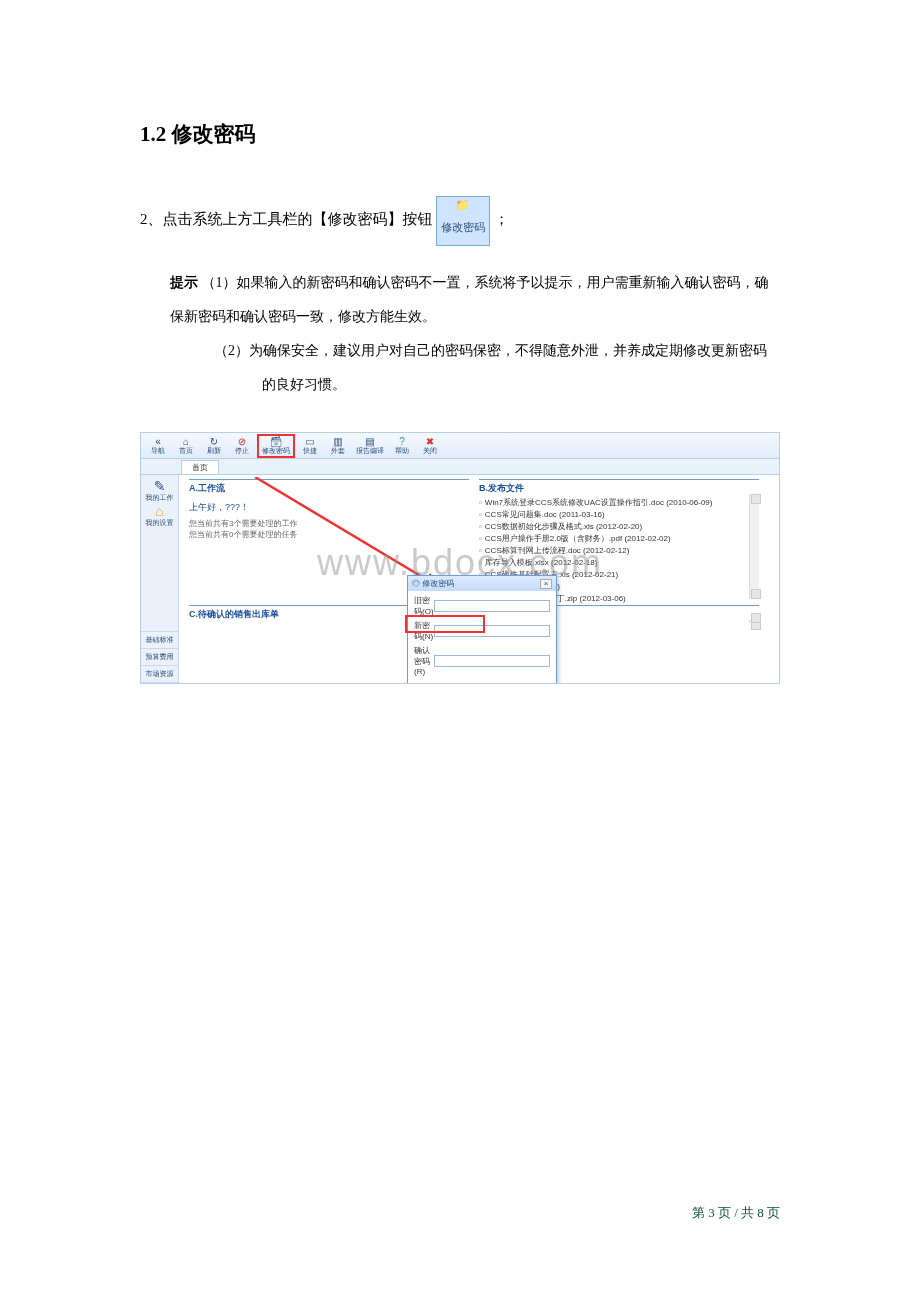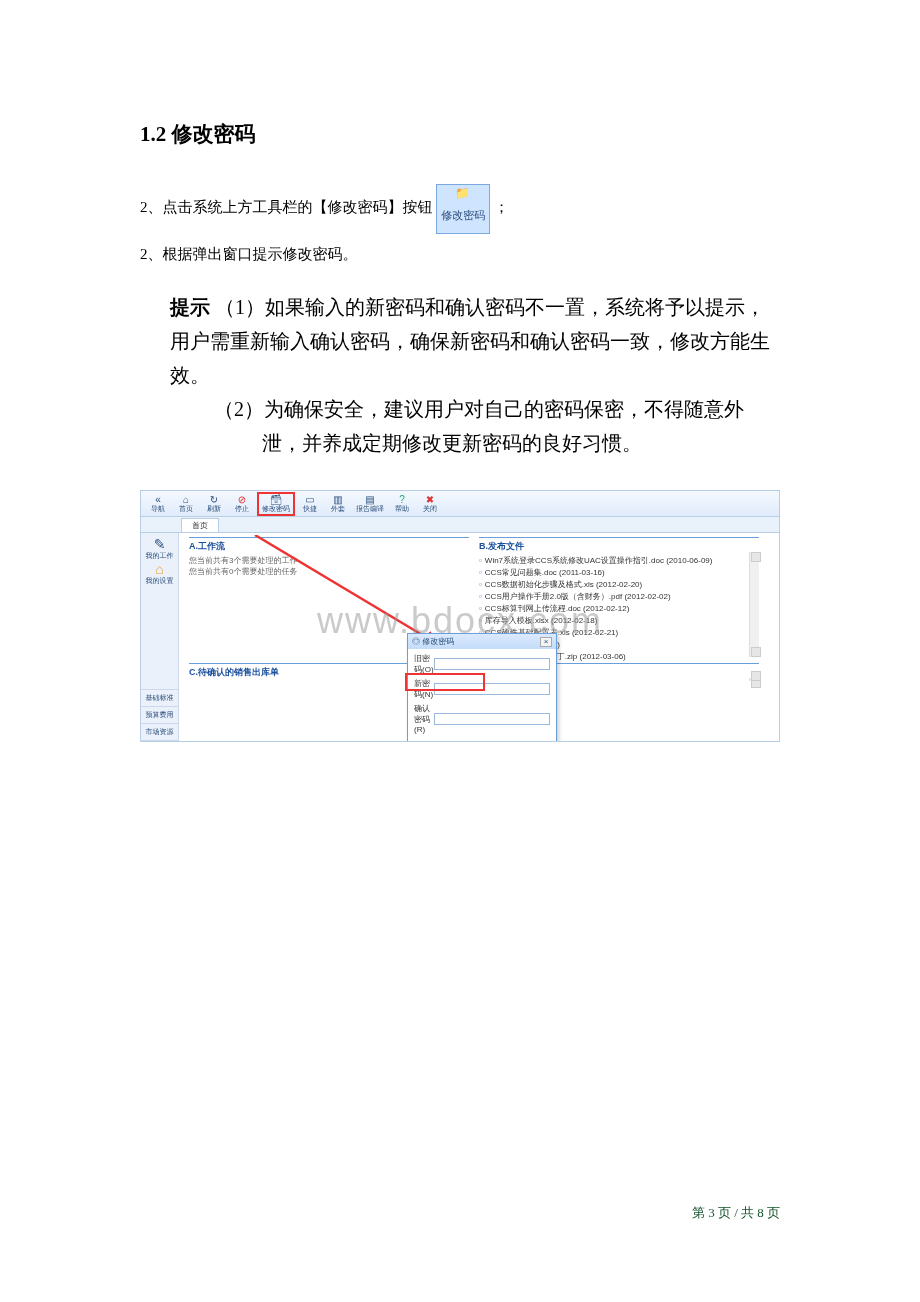--- a/index.html
+++ b/index.html
@@ -11,21 +11,21 @@
     position: relative;
     color: #000;
   }
   .page {
     padding: 120px 140px 0 140px;
   }
   h2 {
     font-family: "SimSun", serif;
     font-size: 21px;
     font-weight: bold;
-    margin-bottom: 36px;
+    margin-bottom: 48px;
   }
   .para {
     font-size: 15px;
     line-height: 32px;
     margin-bottom: 4px;
   }
   .inline-btn {
     display: inline-block;
     vertical-align: middle;
     background: #cfe4ff;
@@ -36,21 +36,21 @@
     position: relative;
   }
   .inline-btn .icon-box {
     display: block;
     text-align: center;
     font-size: 12px;
     line-height: 12px;
   }
   .tip-block {
     margin-top: 20px;
-    font-size: 20px;
+    font-size: 14px;
     line-height: 34px;
     padding-left: 30px;
   }
   .tip-label { font-weight: bold; }
   .tip-item { padding-left: 92px; text-indent: -48px; }
   .tip-item.first { text-indent: 0; padding-left: 0; }
 
   
   .shot {
     margin: 30px 0 0 0;
@@ -262,21 +262,20 @@
 
   <p class="para">
     <span>2、点击系统上方工具栏的【修改密码】按钮</span>
     <span class="inline-btn">
       <span class="icon-box">📁</span>
       <span>修改密码</span>
     </span>
     <span>；</span>
   </p>
 
-  <p class="para">2、根据弹出窗口提示修改密码。</p>
 
   <div class="tip-block">
     <p class="tip-item first">
       <span class="tip-label">提示</span>
       <span>（1）如果输入的新密码和确认密码不一置，系统将予以提示，用户需重新输入确认密码，确保新密码和确认密码一致，修改方能生效。</span>
     </p>
     <p class="tip-item">（2）为确保安全，建议用户对自己的密码保密，不得随意外泄，并养成定期修改更新密码的良好习惯。</p>
   </div>
 
   <div class="shot">
@@ -344,20 +343,21 @@
           <div>基础标准</div>
           <div>预算费用</div>
           <div>市场资源</div>
         </div>
       </div>
 
       <div class="main">
 
         <div class="panel panel-a">
           <div class="panel-title">A.工作流</div>
+          <div class="greet">上午好，???！</div>
           <div class="grey">您当前共有3个需要处理的工作</div>
           <div class="grey">您当前共有0个需要处理的任务</div>
         </div>
 
         <div class="panel panel-b">
           <div class="panel-title">B.发布文件</div>
           <div class="file-list">
             <div class="fi">
                 <span class="fic">▫</span>
                 <span>Win7系统登录CCS系统修改UAC设置操作指引.doc (2010-06-09)</span>

